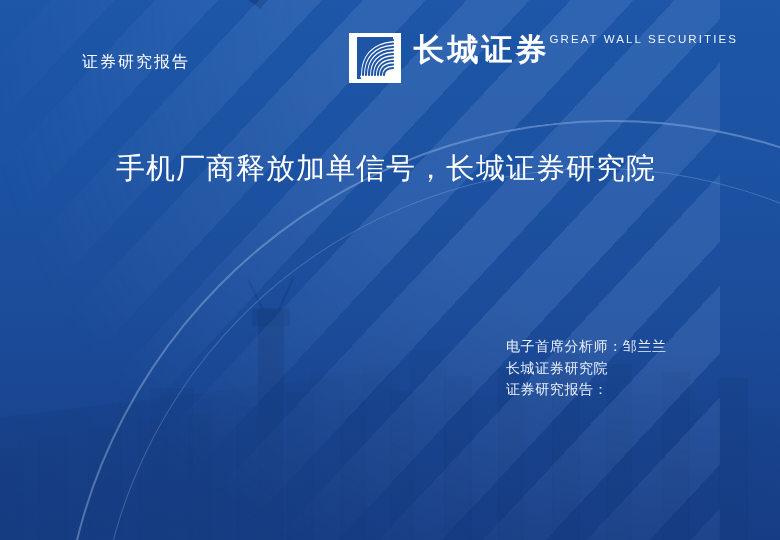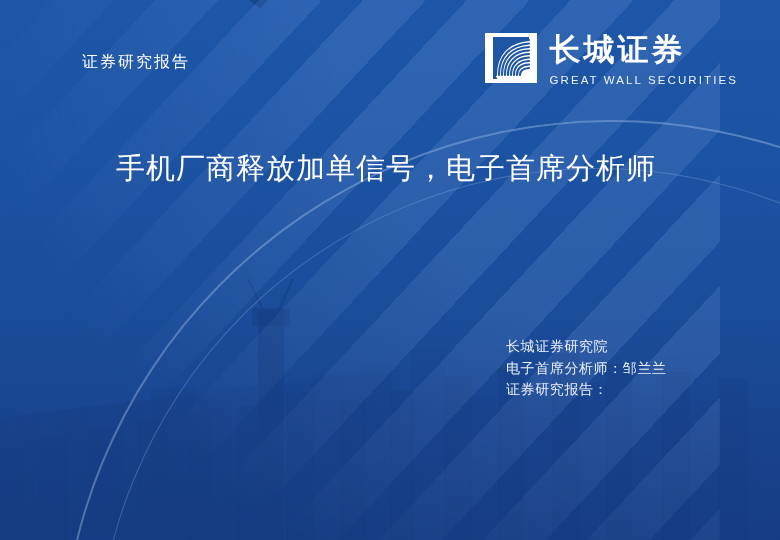--- a/index.html
+++ b/index.html
@@ -197,32 +197,32 @@
   }
   .logo-mark {
     width: 52px;
     height: 50px;
     background: #ffffff;
     position: relative;
     overflow: hidden;
     flex: none;
   }
   .logo-mark svg { display: block; }
-  .logo-words { display: flex; flex-direction: column; }
+  .logo-words { display: flex; }
   .logo-cn {
     font-family: "DejaVu Serif", "Liberation Serif", serif;
     font-size: 31px;
     font-weight: 700;
     line-height: 1.05;
     color: #ffffff;
     letter-spacing: 3px;
     white-space: nowrap;
   }
   .logo-en {
-    margin-top: 8px;
+    margin-top: 0;
     font-size: 11.5px;
     letter-spacing: 2.1px;
     color: #eef3fb;
     white-space: nowrap;
   }
 
   .title {
     position: absolute;
     left: 60px;
     right: 68px;
@@ -355,23 +355,23 @@
           <path d="M11 42 C11 22, 22 9, 44 7 L44 4 L8 4 L8 46 L44 46 L44 42 Z" fill="none"></path>
           <path d="M8 4 L8 46 L12.5 46 C11.2 44, 11 43, 11 42 C11 22, 22 9, 44 7 L44 4 Z" fill="#1e55a5"></path>
         </svg>
       </div>
       <div class="logo-words">
         <div class="logo-cn">长城证券</div>
         <div class="logo-en">GREAT WALL SECURITIES</div>
       </div>
     </div>
 
-    <div class="title">手机厂商释放加单信号，电子首席分析师</div>
+    <div class="title">手机厂商释放加单信号，长城证券研究院</div>
 
 
     <div class="byline">
+      <div class="ln">电子首席分析师：邹兰兰</div>
       <div class="ln">长城证券研究院</div>
-      <div class="ln">电子首席分析师：邹兰兰</div>
       <div class="ln">证券研究报告：</div>
     </div>
 
   </div>
 </div>
 
 </body></html>

